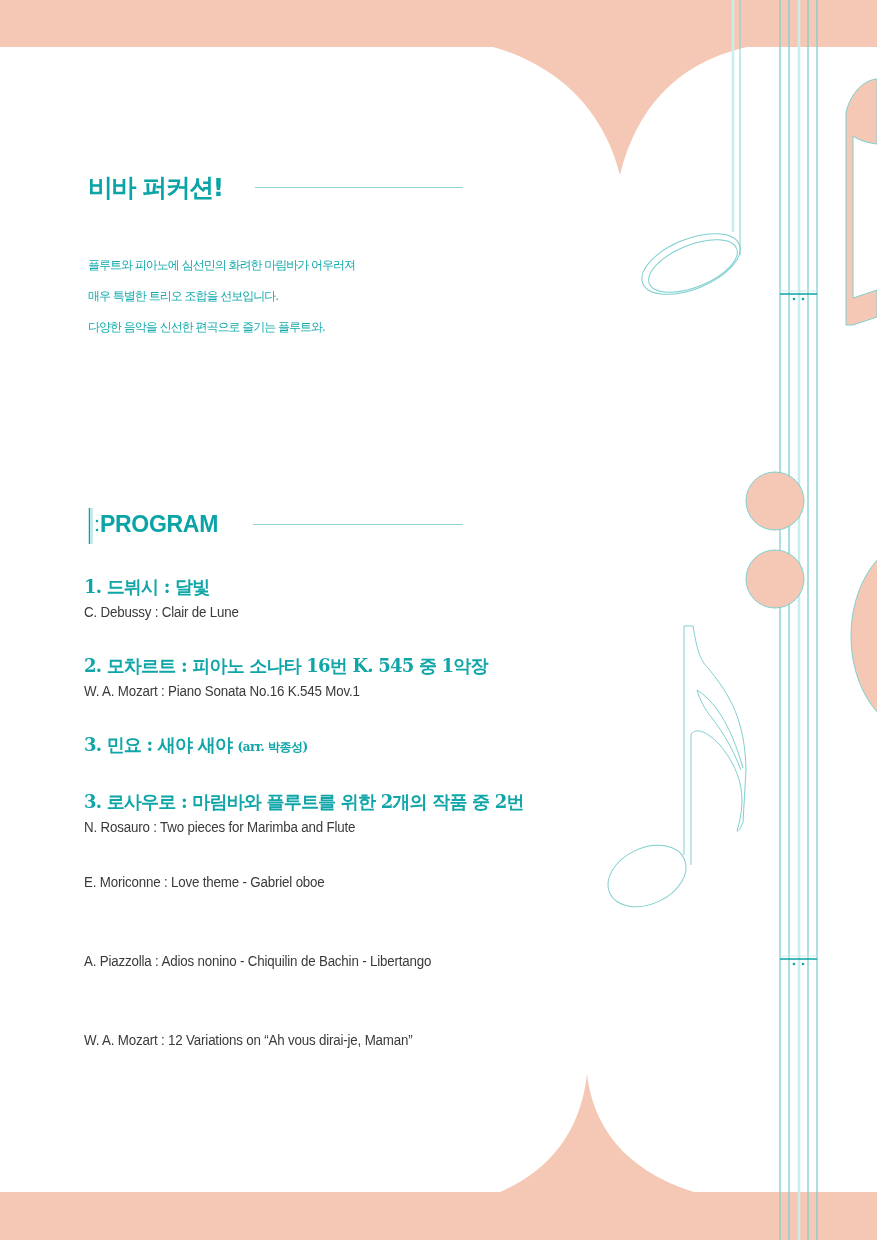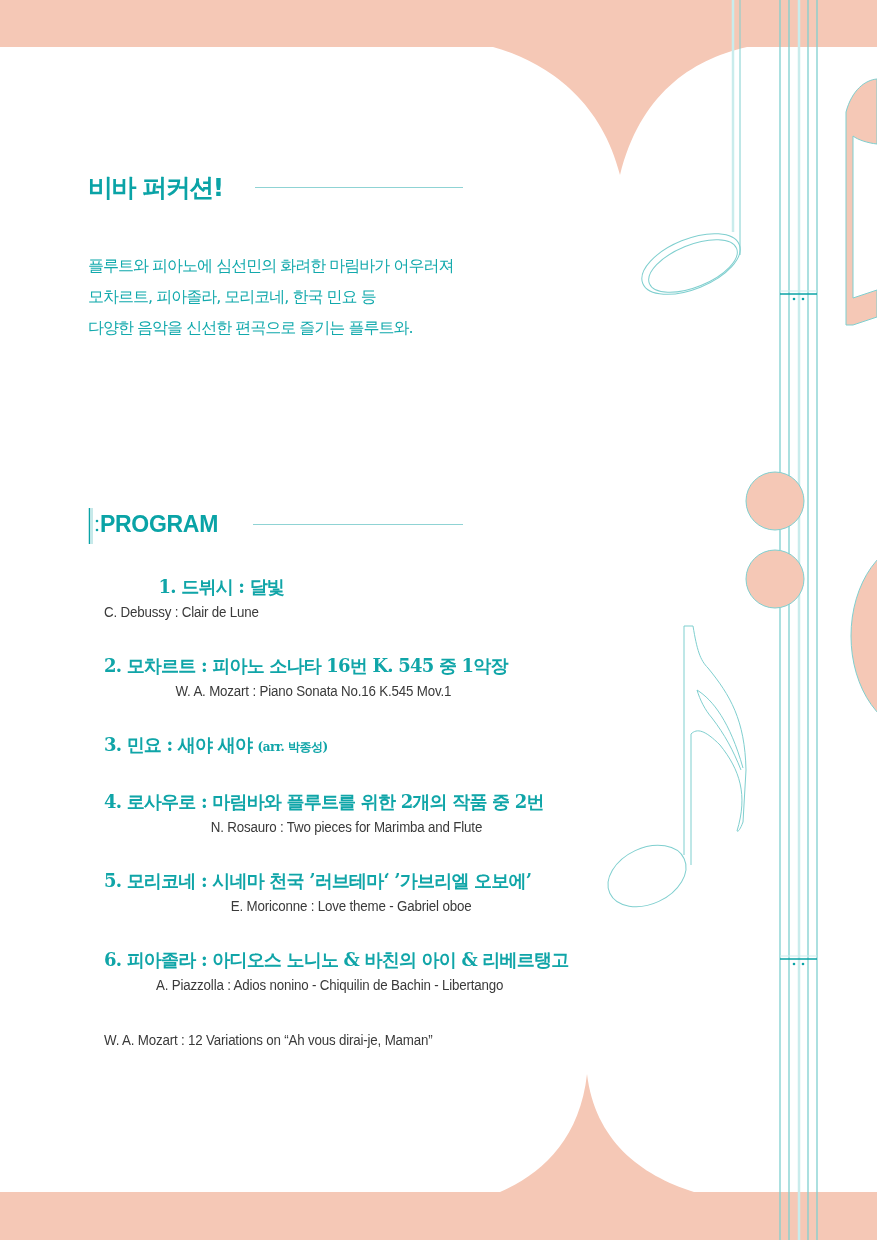--- a/index.html
+++ b/index.html
@@ -3,27 +3,27 @@
   <meta charset="utf-8">
   <style>
     html, body { margin: 0; padding: 0; }
     body { width: 877px; height: 1240px; position: relative; overflow: hidden; background: #ffffff; font-family: "DejaVu Sans", sans-serif; }
     .deco { position: absolute; left: 0; top: 0; width: 877px; height: 1240px; pointer-events: none; }
     .content { position: absolute; left: 0; top: 0; width: 877px; height: 1240px; }
 
     .intro-title { position: absolute; left: 88px; top: 173px; margin: 0; font-family: "DejaVu Sans", sans-serif; font-weight: bold; font-size: 25px; letter-spacing: -1.5px; color: #0aa3a6; line-height: 30px; }
     .intro-rule { position: absolute; left: 255px; top: 187px; width: 208px; height: 1px; background: #8fd3d4; }
     .intro-text { position: absolute; left: 88px; top: 250px; margin: 0; padding: 0; list-style: none; }
-    .intro-text li { font-family: "DejaVu Sans", sans-serif; font-size: 16px; letter-spacing: -1px; color: #12a9ac; line-height: 31px; height: 31px; white-space: nowrap; }
+    .intro-text li { font-family: "DejaVu Sans", sans-serif; font-size: 12px; letter-spacing: -1px; color: #12a9ac; line-height: 31px; height: 31px; white-space: nowrap; }
 
     .program-marker { position: absolute; left: 88px; top: 508px; width: 14px; height: 36px; }
     .program-title { position: absolute; left: 100px; top: 509px; margin: 0; font-family: "Liberation Sans", sans-serif; font-weight: bold; font-size: 23px; color: #0aa3a6; line-height: 30px; letter-spacing: -0.3px; }
     .program-rule { position: absolute; left: 253px; top: 524px; width: 210px; height: 1px; background: #8fd3d4; }
 
-    .program-item { position: absolute; left: 104px; text-align: right; }
+    .program-item { position: absolute; left: 84px; }
     .item-ko { font-family: "DejaVu Serif", serif; font-weight: bold; font-size: 18px; letter-spacing: -0.8px; color: #10a5a8; line-height: 24px; white-space: nowrap; margin: 0; }
     .item-ko .arr { font-size: 12px; font-weight: bold; letter-spacing: -0.5px; }
     .item-en { font-family: "Liberation Sans", sans-serif; font-size: 15.5px; color: #3a3a3a; line-height: 22px; margin: 2px 0 0 0; white-space: nowrap; transform: scaleX(0.86); transform-origin: left center; letter-spacing: -0.2px; }
   </style>
 </head>
 <body>
 
 <svg class="deco" viewBox="0 0 877 1240" xmlns="http://www.w3.org/2000/svg">
 
   <g>
@@ -85,21 +85,21 @@
   </g>
 </svg>
 
 <div class="content">
 
   <section>
     <h1 class="intro-title">비바 퍼커션!</h1>
     <div class="intro-rule"></div>
     <ul class="intro-text">
       <li>플루트와 피아노에 심선민의 화려한 마림바가 어우러져</li>
-      <li>모차르트, 피아졸라, 모리코네, 한국 민요 등</li>
+      <li>매우 특별한 트리오 조합을 선보입니다.</li>
       <li>다양한 음악을 신선한 편곡으로 즐기는 플루트와.</li>
     </ul>
   </section>
 
   <section>
     <svg class="program-marker" viewBox="0 0 14 36" xmlns="http://www.w3.org/2000/svg">
       <line x1="1.5" y1="0" x2="1.5" y2="36" stroke="#0aa3a6" stroke-width="1.5"></line>
       <line x1="4" y1="0" x2="4" y2="36" stroke="#8fd3d4" stroke-width="1"></line>
       <circle cx="9" cy="13" r="1.3" fill="#0aa3a6"></circle>
       <circle cx="9" cy="22" r="1.3" fill="#0aa3a6"></circle>
@@ -115,31 +115,29 @@
     <div class="program-item" style="top:654px;">
       <p class="item-ko"><span>2. 모차르트 : 피아노 소나타 16번 K. 545 중 1악장</span></p>
       <p class="item-en">W. A. Mozart : Piano Sonata No.16 K.545 Mov.1</p>
     </div>
 
     <div class="program-item" style="top:733px;">
       <p class="item-ko"><span>3. 민요 : 새야 새야 </span><span class="arr">(arr. 박종성)</span></p>
     </div>
 
     <div class="program-item" style="top:790px;">
-      <p class="item-ko"><span>4. 로사우로 : 마림바와 플루트를 위한 2개의 작품 중 2번</span></p>
+      <p class="item-ko"><span>3. 로사우로 : 마림바와 플루트를 위한 2개의 작품 중 2번</span></p>
       <p class="item-en">N. Rosauro : Two pieces for Marimba and Flute</p>
     </div>
 
     <div class="program-item" style="top:869px;">
-      <p class="item-ko"><span>5. 모리코네 : 시네마 천국 ’러브테마‘ ’가브리엘 오보에’</span></p>
       <p class="item-en">E. Moriconne : Love theme - Gabriel oboe</p>
     </div>
 
     <div class="program-item" style="top:948px;">
-      <p class="item-ko"><span>6. 피아졸라 : 아디오스 노니노 &amp; 바친의 아이 &amp; 리베르탱고</span></p>
       <p class="item-en">A. Piazzolla : Adios nonino - Chiquilin de Bachin - Libertango</p>
     </div>
 
     <div class="program-item" style="top:1027px;">
       <p class="item-en">W. A. Mozart : 12 Variations on “Ah vous dirai-je, Maman”</p>
     </div>
   </section>
 </div>
 
 </body></html>

